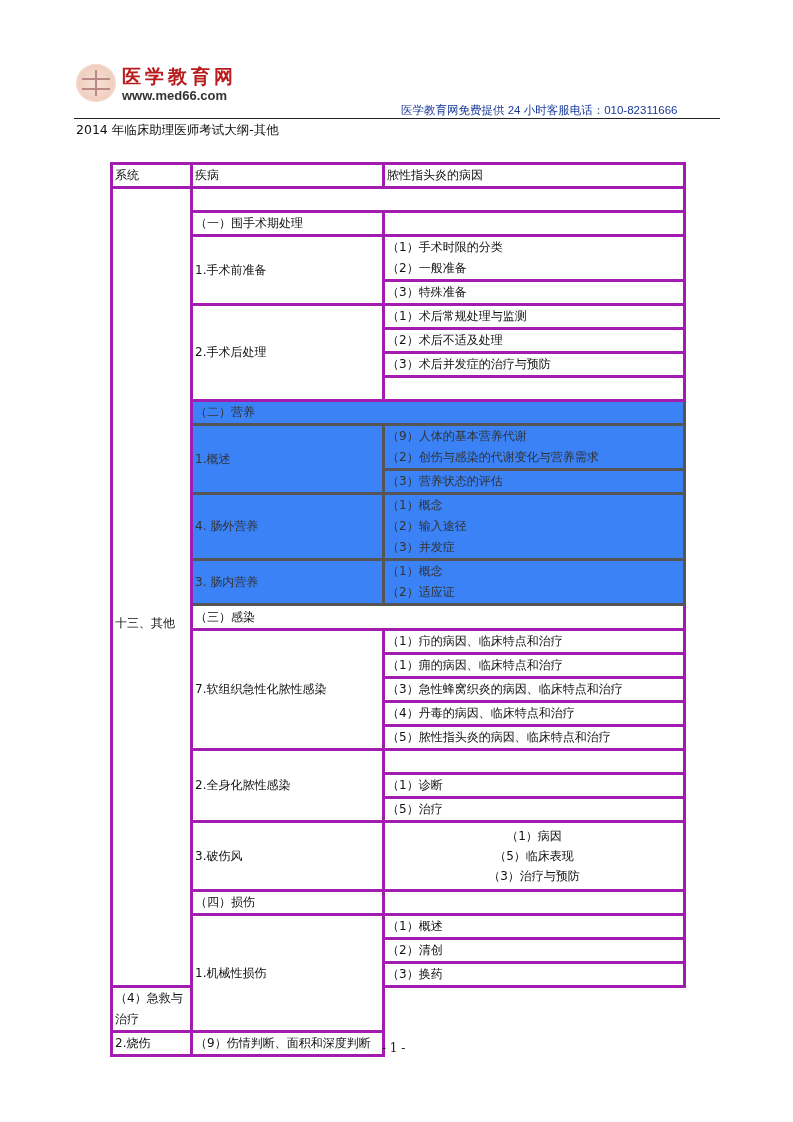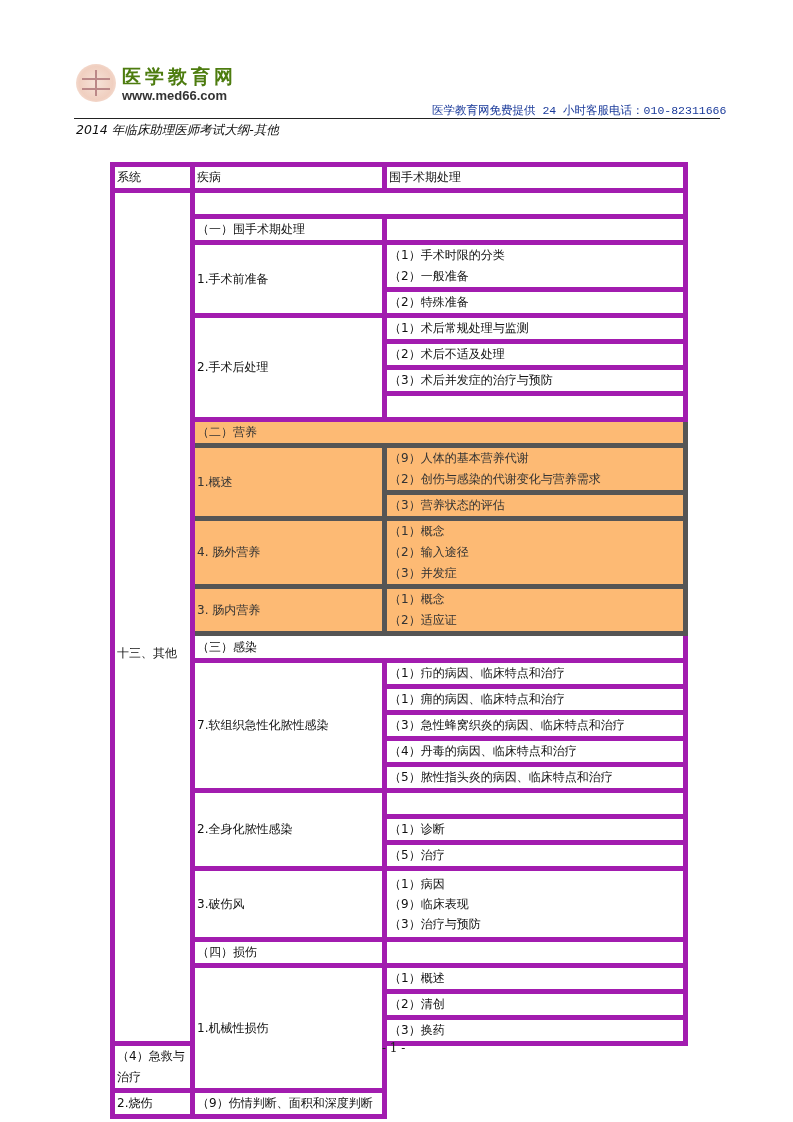--- a/index.html
+++ b/index.html
@@ -4,33 +4,33 @@
 <style>
   html, body { margin:0; padding:0; background:#ffffff; }
   body { width:793px; height:1122px; position:relative; overflow:hidden;
          font-family: "DejaVu Sans", "Liberation Sans", sans-serif; color:#111; }
   .abs { position:absolute; }
   .logo { left:76px; top:62px; width:180px; height:44px; }
   .logo-emblem { position:absolute; left:0; top:2px; width:40px; height:38px; border-radius:50%;
      background: radial-gradient(circle, #f6e3d8 0%, #f0cfc0 60%, #fbeee6 100%); }
   .logo-emblem .h { position:absolute; left:6px; right:6px; height:2px; background:#b88; }
   .logo-emblem .v { position:absolute; top:6px; bottom:6px; width:2px; left:19px; background:#b88; }
-  .logo-cn { position:absolute; left:46px; top:2px; font-size:19px; font-weight:bold; letter-spacing:4px; color:#4d7c0f; }
+  .logo-cn { position:absolute; left:46px; top:2px; font-size:19px; font-weight:bold; letter-spacing:4px; color:#b91c1c; }
   .logo-url { position:absolute; left:46px; top:26px; font-size:13px; font-weight:bold; color:#333;
               font-family:"Liberation Sans", sans-serif; }
-  .hotline { left:432px; top:103px; font-size:11.5px; color:#1a3a9a; font-family:Liberation Mono, monospace; }
+  .hotline { left:401px; top:103px; font-size:11.5px; color:#1a3a9a; font-family:Liberation Sans, sans-serif; }
   .rule { left:74px; top:118px; width:646px; height:1px; background:#222; }
-  .doc-title { left:76px; top:122px; font-size:12.5px; color:#111;font-style:italic; }
+  .doc-title { left:76px; top:122px; font-size:12.5px; color:#111; }
   table.outline { position:absolute; left:110px; top:162px; width:573px; border-collapse:collapse;
                   font-size:12px; table-layout:fixed; }
-  table.outline td { border:5px solid #a21caf; padding:0 2px; vertical-align:middle; height:21px; line-height:21px; }
+  table.outline td { border:3px solid #a21caf; padding:0 2px; vertical-align:middle; height:21px; line-height:21px; }
   td.sys { vertical-align:middle; }
-  .blur { color:#333; background:#fdba74; }
+  .blur { color:#333; background:#3b82f6; }
   .dark-line td { border-color:#555 !important; }
-  .sub-line { display:block; height:22px; line-height:22px; }
+  .sub-line { display:block; height:22px; line-height:22px;text-align:center; }
   .watermark { left:250px; top:470px; font-size:34px; font-weight:bold; color:rgba(210,200,120,0.35);
                font-family:"Liberation Sans", sans-serif; transform:rotate(-4deg); pointer-events:none; }
   .page-num { left:382px; top:1041px; font-size:12px; color:#222; font-family:"DejaVu Serif", serif; }
 </style>
 </head>
 <body>
 
 <div class="abs logo">
   <div class="logo-emblem">
     <div class="h" style="top:14px"></div>
@@ -50,40 +50,40 @@
 <table class="outline">
   <colgroup>
       <col style="width:80px">
       <col style="width:192px">
       <col style="width:301px">
     </colgroup>
   <tbody>
       <tr>
     <td>系统</td>
     <td>疾病</td>
-    <td>围手术期处理</td>
+    <td>脓性指头炎的病因</td>
   </tr>
   <tr>
     <td rowspan="32" class="sys" style="padding-top:72px">十三、其他</td>
     <td colspan="2"></td>
   </tr>
 
   <tr>
     <td>（一）围手术期处理</td>
     <td></td>
   </tr>
   <tr>
     <td rowspan="3">1.手术前准备</td>
     <td style="border-bottom:none">（1）手术时限的分类</td>
   </tr>
   <tr>
         <td style="border-top:none">（2）一般准备</td>
       </tr>
   <tr>
-        <td>（2）特殊准备</td>
+        <td>（3）特殊准备</td>
       </tr>
   <tr>
     <td rowspan="4">2.手术后处理</td>
     <td>（1）术后常规处理与监测</td>
   </tr>
   <tr>
         <td>（2）术后不适及处理</td>
       </tr>
   <tr>
         <td>（3）术后并发症的治疗与预防</td>
@@ -149,21 +149,21 @@
   <tr>
         <td>（1）诊断</td>
       </tr>
   <tr>
         <td>（5）治疗</td>
       </tr>
   <tr>
     <td style="height:66px">3.破伤风</td>
     <td style="height:66px;line-height:20px">
       <span class="sub-line" style="height:20px;line-height:20px">（1）病因</span>
-      <span class="sub-line" style="height:20px;line-height:20px">（9）临床表现</span>
+      <span class="sub-line" style="height:20px;line-height:20px">（5）临床表现</span>
       <span class="sub-line" style="height:20px;line-height:20px">（3）治疗与预防</span>
     </td>
   </tr>
 
   <tr>
     <td>（四）损伤</td>
     <td></td>
   </tr>
   <tr>
     <td rowspan="4">1.机械性损伤</td>

